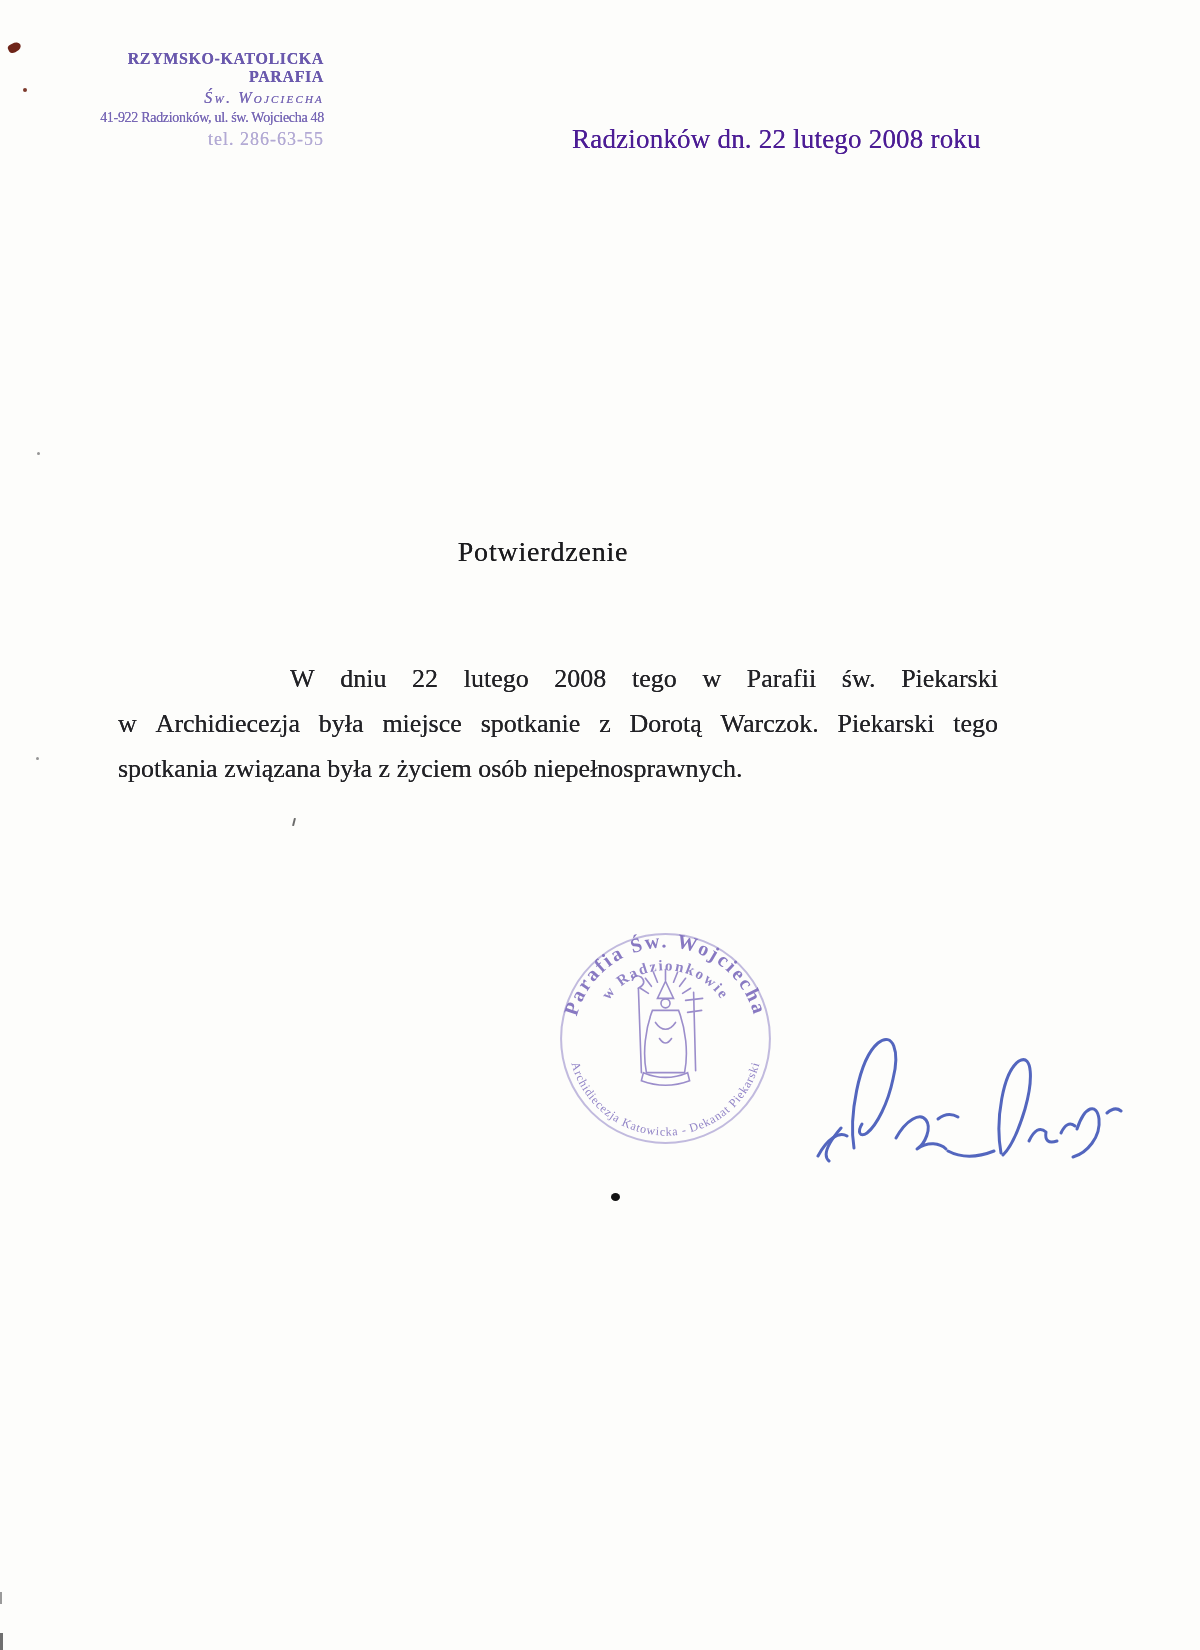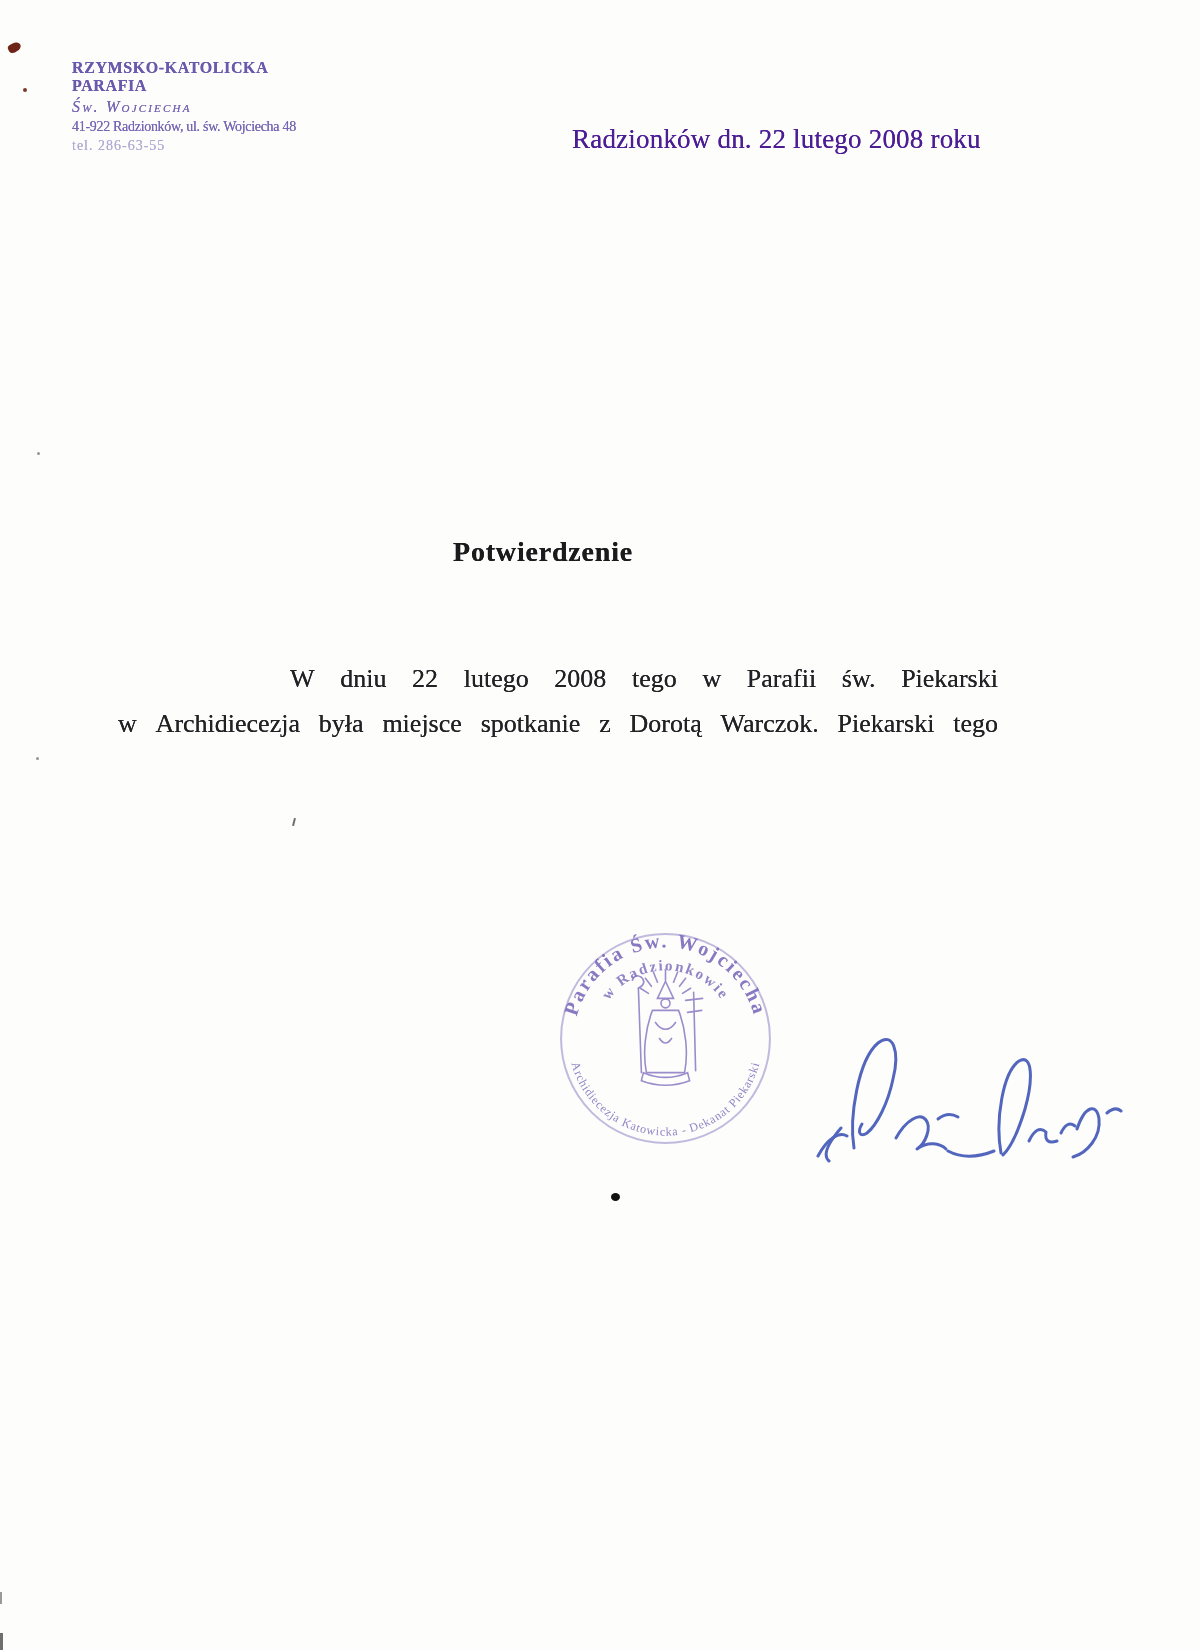--- a/index.html
+++ b/index.html
@@ -3,35 +3,35 @@
 <meta charset="utf-8">
 <style>
   html,body{margin:0;padding:0;}
   body{width:1200px;height:1650px;background:#ffffff;font-family:"Liberation Serif",serif;}
   #page{position:relative;width:1200px;height:1650px;background:#fdfdfb;overflow:hidden;}
 
   .ink{text-shadow:0 0 .5px currentColor;}
 
   
   .letterhead{
-    position:absolute;left:72px;top:50px;width:252px;text-align:left;
-    color:#7767b5;filter:blur(.25px);margin-top:9px;
+    position:absolute;left:72px;top:50px;width:252px;text-align:right;
+    color:#7767b5;filter:blur(.25px);
   }
   .letterhead .lh1{font-size:16px;font-weight:700;letter-spacing:.6px;color:#6a59ad;}
   .letterhead .lh2{font-size:16px;font-variant:small-caps;letter-spacing:2.2px;margin-top:3px;font-style:italic;}
   .letterhead .lh3{font-size:14px;letter-spacing:-.3px;margin-top:3px;}
-  .letterhead .lh4{font-size:14px;letter-spacing:1px;margin-top:3px;opacity:.55;}
+  .letterhead .lh4{font-size:18px;letter-spacing:1px;margin-top:3px;opacity:.55;}
 
   .dateline{
     position:absolute;left:572px;top:124px;font-size:27px;color:#4c1d95;letter-spacing:.2px;
   }
 
   .doc-title{
     position:absolute;left:0;top:536px;width:1086px;text-align:center;
-    font-size:28px;color:#1b1b1e;letter-spacing:.8px;font-weight:bold;
+    font-size:28px;color:#1b1b1e;letter-spacing:.8px;
   }
 
   .body-text{
     position:absolute;left:118px;top:656px;width:880px;
     font-size:26px;color:#222226;line-height:45px;
   }
   .just-line{display:flex;justify-content:space-between;height:45px;}
   .just-line.indent{padding-left:172px;}
   .plain-line{height:45px;}
 
@@ -83,20 +83,21 @@
         <span>Archidiecezja</span>
         <span>była</span>
         <span>miejsce</span>
         <span>spotkanie</span>
         <span>z</span>
         <span>Dorotą</span>
         <span>Warczok.</span>
         <span>Piekarski</span>
         <span>tego</span>
       </div>
+    <div class="plain-line ink">spotkania związana była z życiem osób niepełnosprawnych.</div>
   </div>
 
   <svg class="round-stamp" width="245" height="245" viewBox="-122 -122 244 244">
     <defs>
       <path id="arcTop" d="M -86 30 A 91 91 0 1 1 86 30"></path>
       <path id="arcMid" d="M -62 28 A 68 68 0 1 1 62 28"></path>
       <path id="arcBot" d="M -97 4 A 97.1 97.1 0 0 0 97 4"></path>
     </defs>
 
     <circle cx="0" cy="0" r="104" fill="none" stroke="#8677c1" stroke-width="2" opacity="0.5"></circle>

